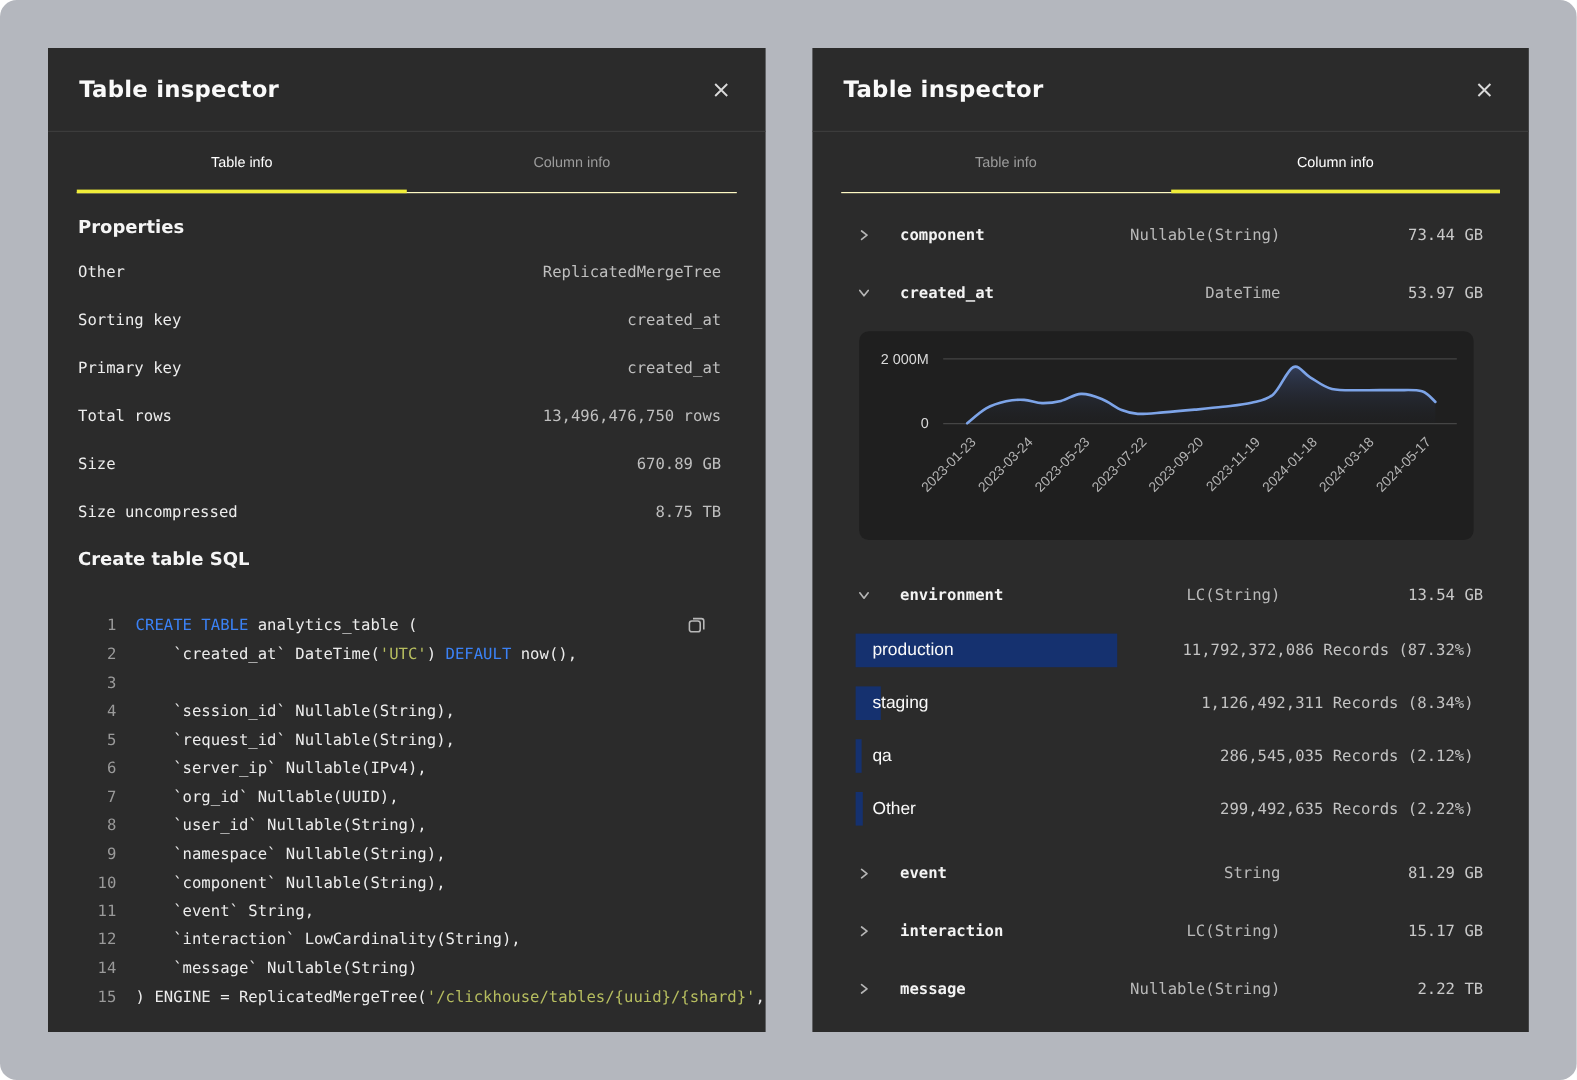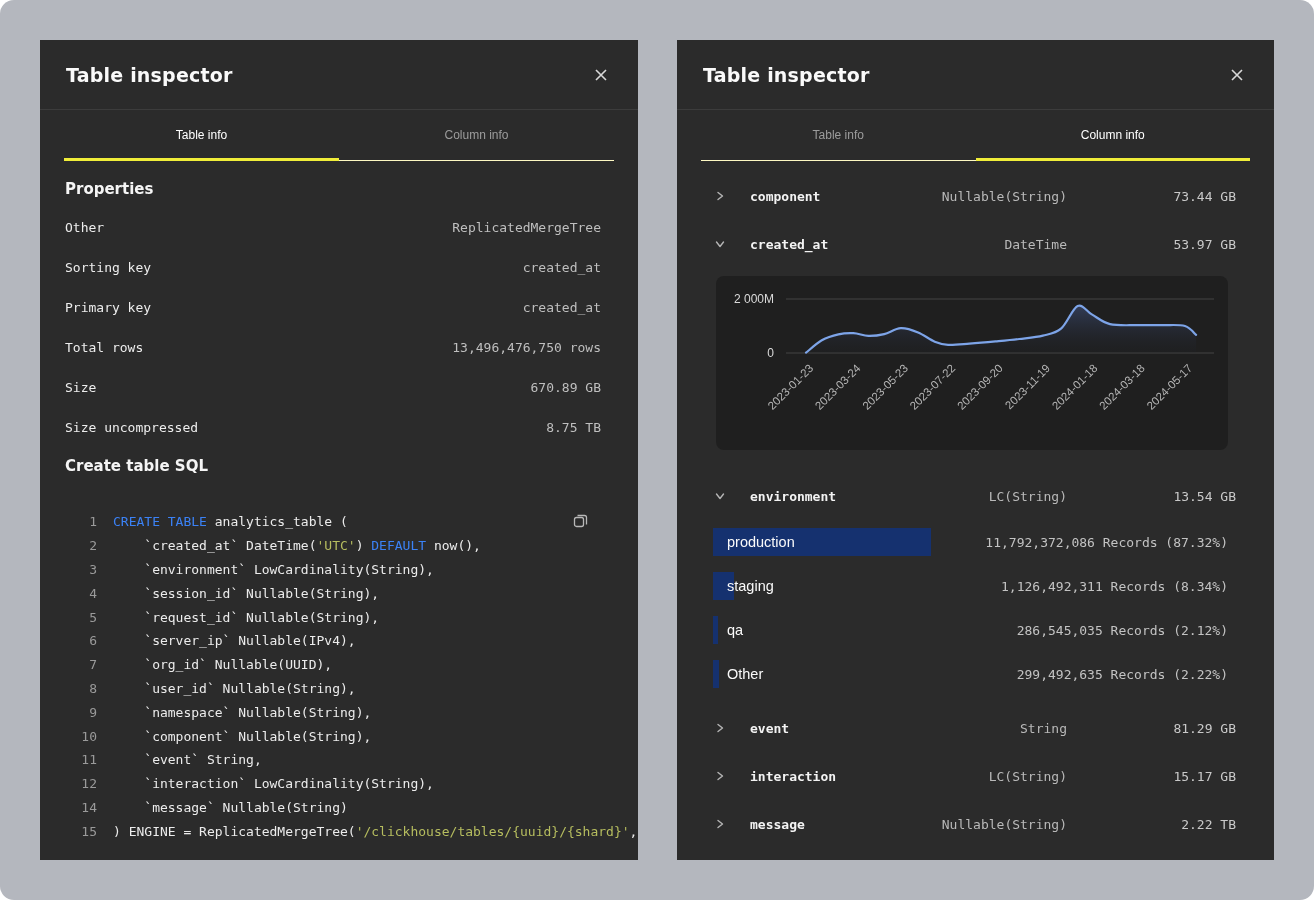--- a/index.html
+++ b/index.html
@@ -115,21 +115,20 @@
             <div class="sql-line">
               <span class="sql-num">1</span>
               <span class="sql-code"><span class="tok-k">CREATE TABLE</span><span> analytics_table (</span></span>
             </div>
             <div class="sql-line">
               <span class="sql-num">2</span>
               <span class="sql-code"><span>    `created_at` DateTime(</span><span class="tok-s">'UTC'</span><span>) </span><span class="tok-k">DEFAULT</span><span> now(),</span></span>
             </div>
             <div class="sql-line">
               <span class="sql-num">3</span>
-              <span class="sql-code"><span>    `environment` LowCardinality(String),</span></span>
             </div>
             <div class="sql-line">
               <span class="sql-num">4</span>
               <span class="sql-code"><span>    `session_id` Nullable(String),</span></span>
             </div>
             <div class="sql-line">
               <span class="sql-num">5</span>
               <span class="sql-code"><span>    `request_id` Nullable(String),</span></span>
             </div>
             <div class="sql-line">

